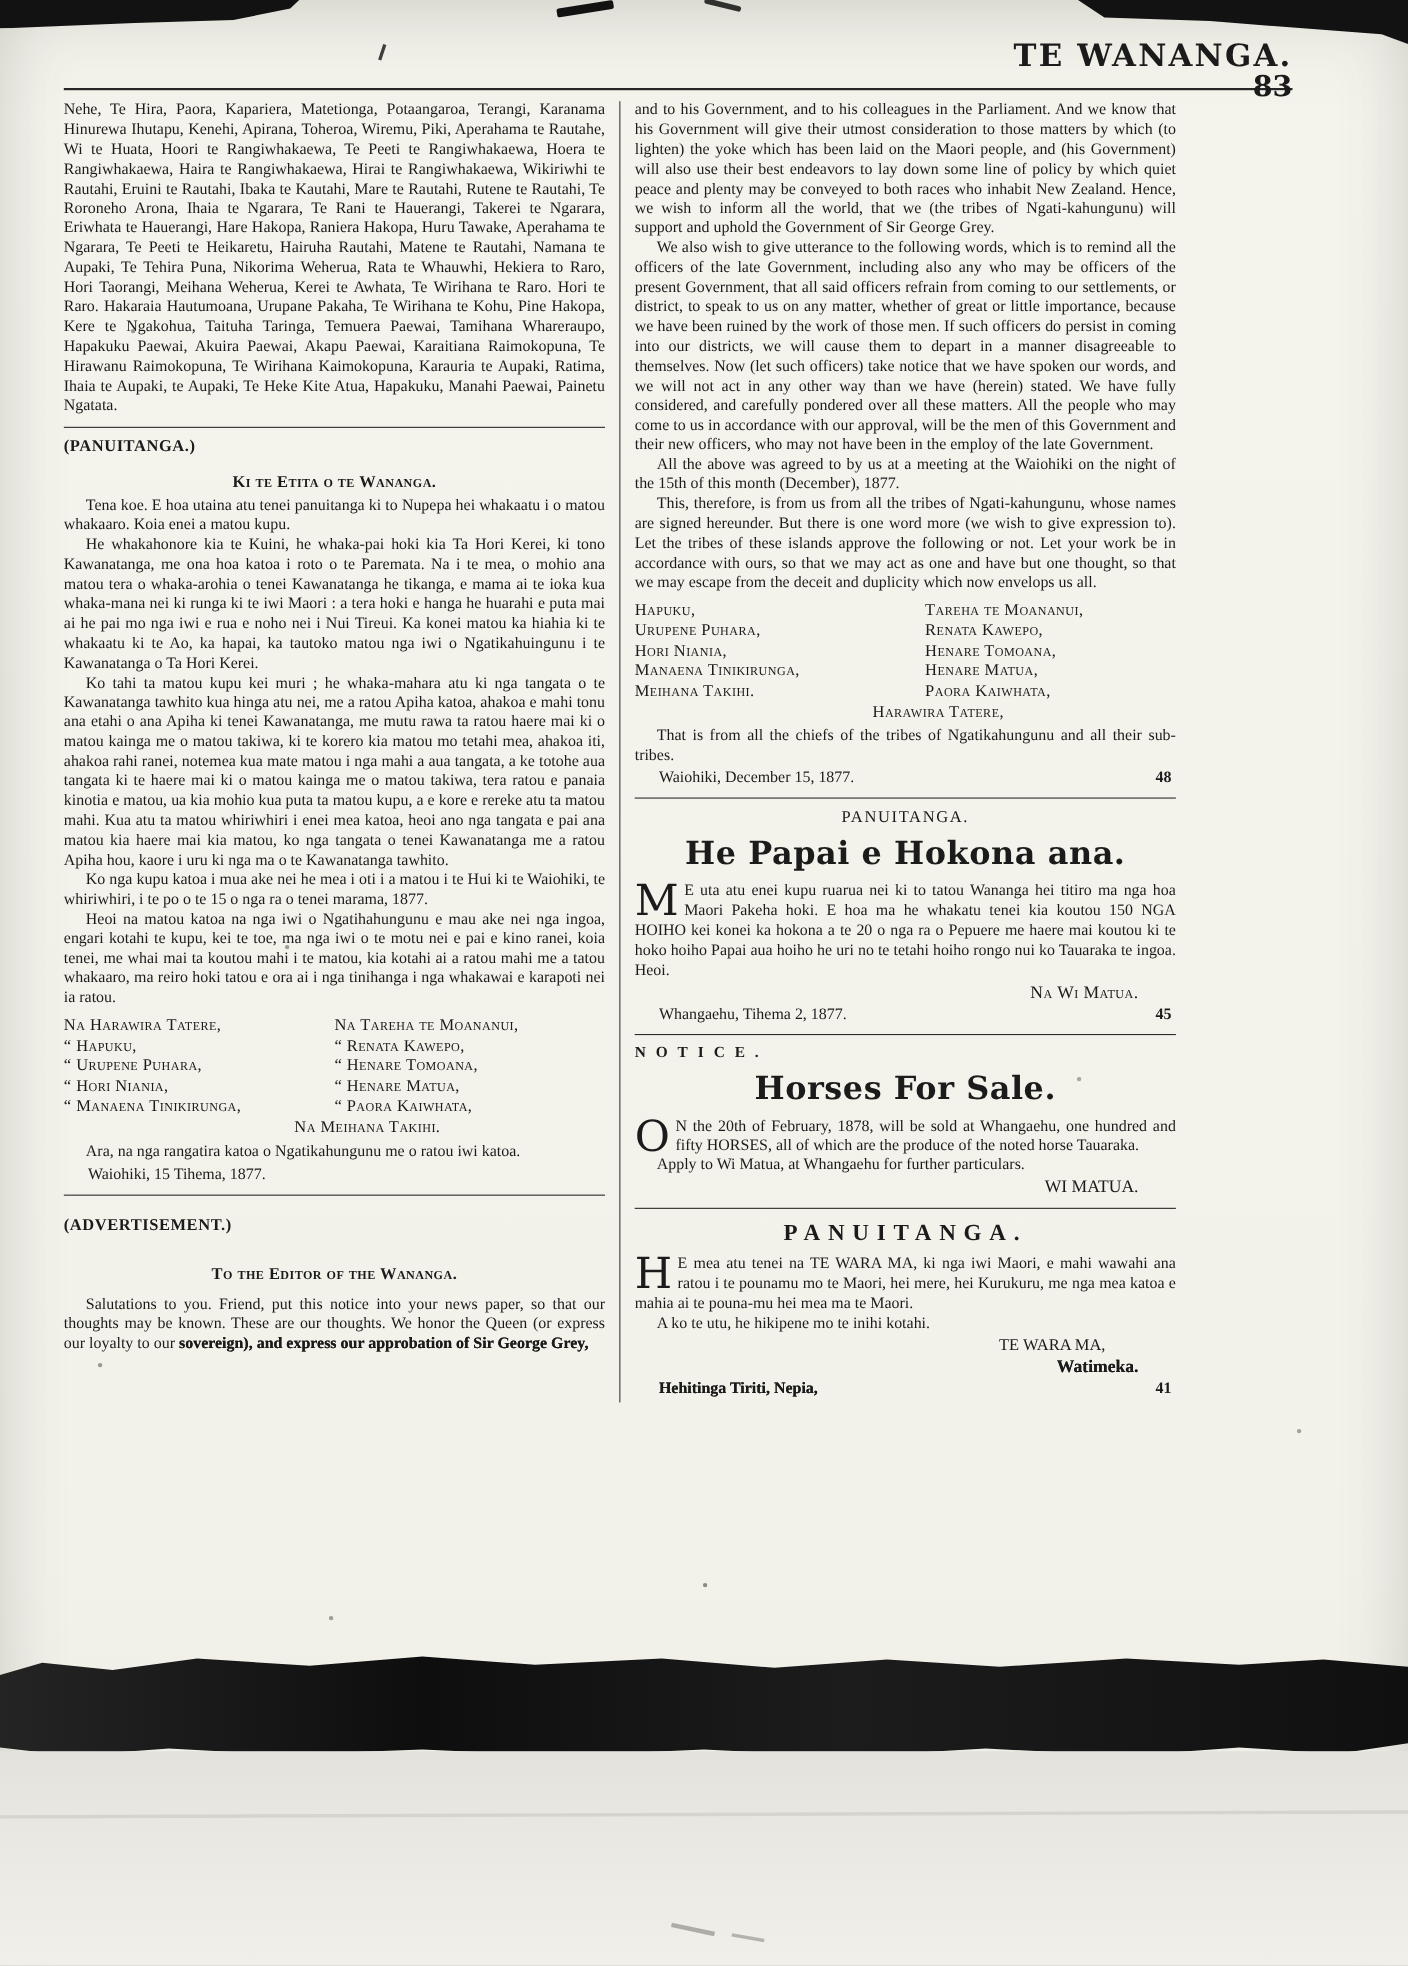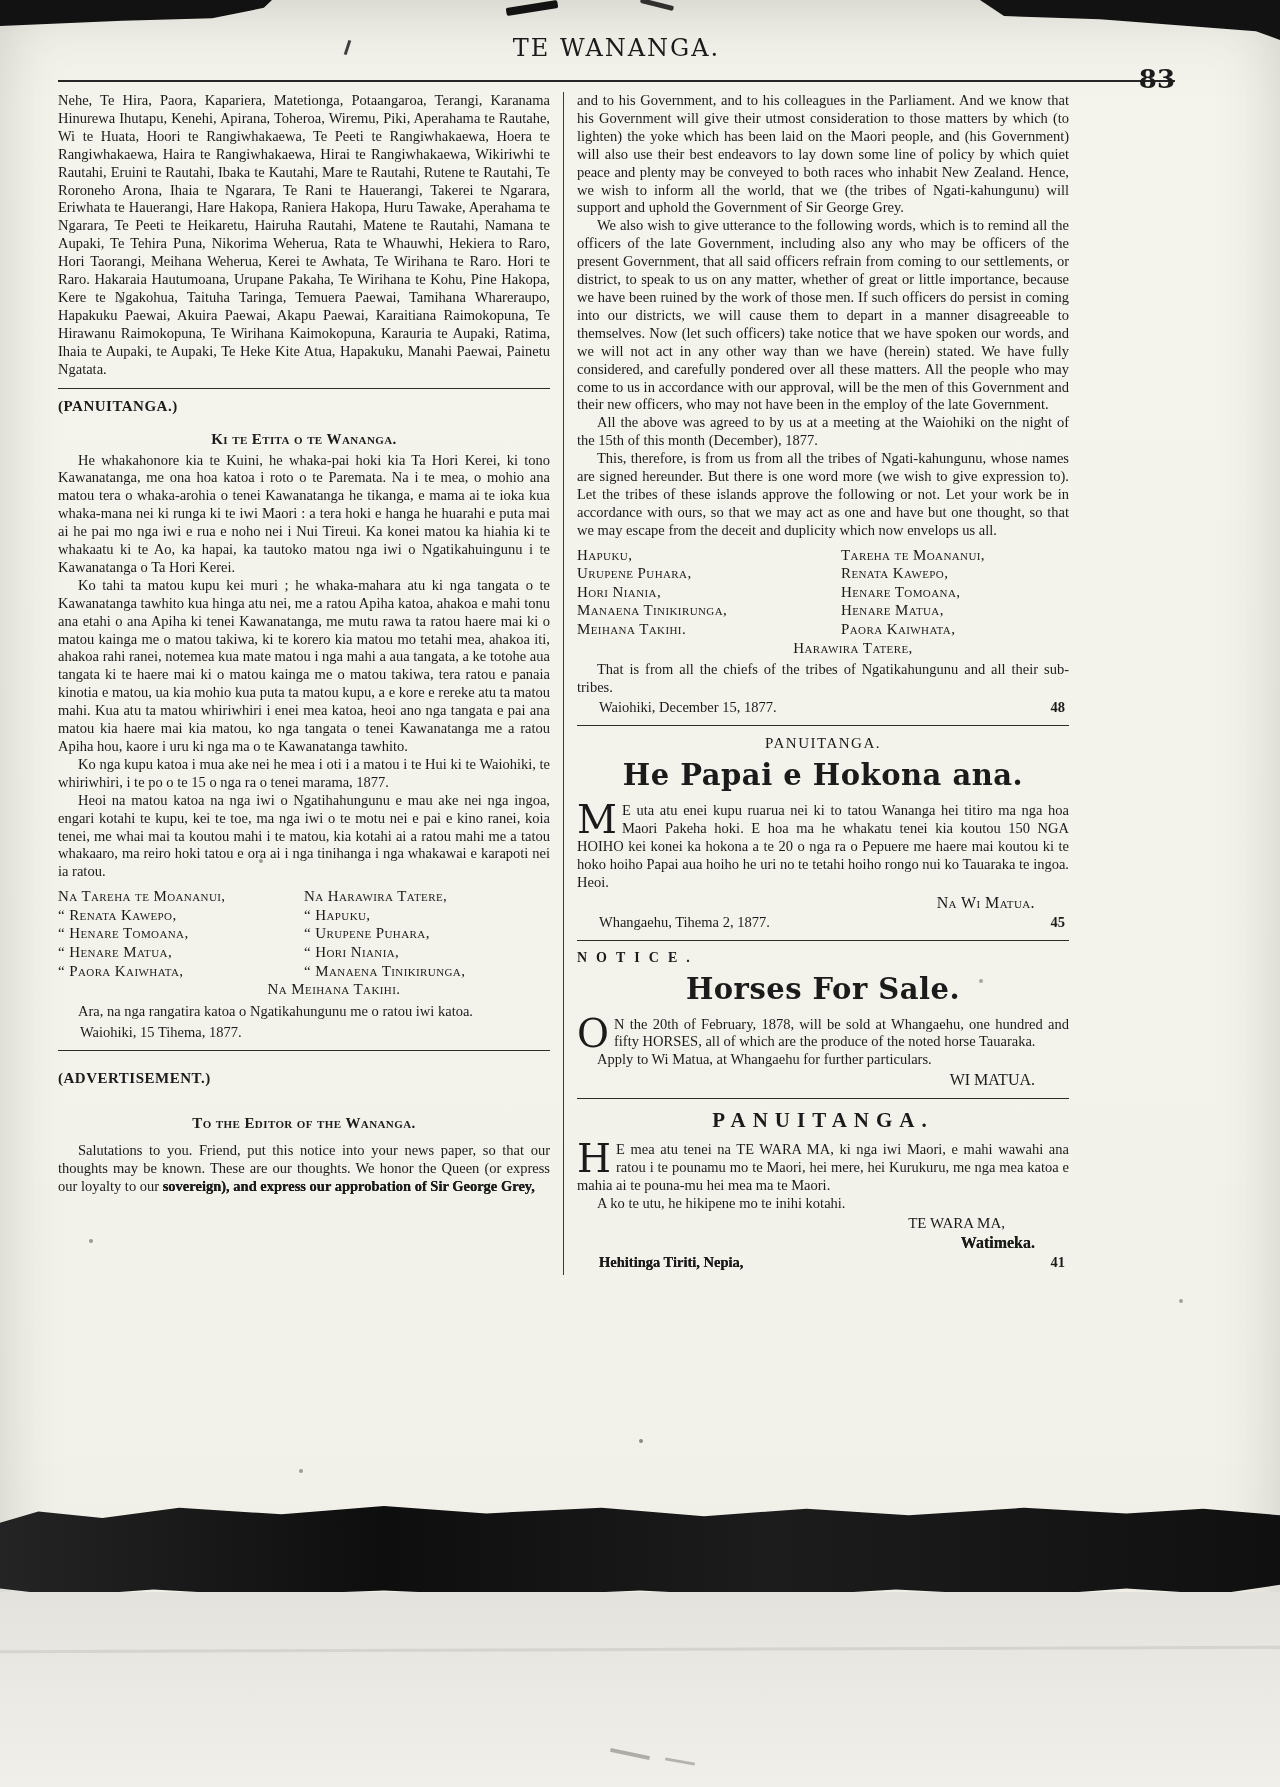--- a/index.html
+++ b/index.html
@@ -31,22 +31,22 @@
     background:linear-gradient(90deg,#242424,#0e0e0e 30%,#1c1c1c 60%,#101010);
     clip-path:polygon(0 20%,3% 8%,8% 15%,14% 4%,22% 11%,30% 2%,38% 10%,47% 4%,55% 13%,63% 5%,71% 12%,80% 4%,88% 10%,94% 5%,100% 12%,100% 86%,95% 96%,88% 90%,80% 98%,70% 91%,60% 99%,50% 92%,40% 98%,30% 92%,20% 97%,12% 91%,5% 98%,0 90%);}
   .bottom-area{position:absolute;left:0;top:1592px;width:1280px;height:195px;
     background:linear-gradient(180deg,#e3e2dc,#eceae4 55%,#f0efe9);}
   .bottom-streak{position:absolute;left:0;top:1648px;width:1280px;height:3px;background:#c6c4bc;opacity:.55;transform:rotate(-.2deg);}
   .bottom-scratch1{position:absolute;left:610px;top:1752px;width:40px;height:4px;background:#6d6b64;opacity:.5;transform:rotate(12deg);}
   .bottom-scratch2{position:absolute;left:665px;top:1760px;width:30px;height:3px;background:#6d6b64;opacity:.45;transform:rotate(10deg);}
 
   
   .masthead-row{position:relative;margin:34px 105px 0 58px;height:40px;}
-  .masthead{position:absolute;left:0;right:0;text-align:center;
-    font-family:"DejaVu Serif",serif;font-weight:normal;font-size:24px;letter-spacing:2px;}
+  .masthead{position:absolute;left:0;right:0;text-align:right;
+    font-family:"DejaVu Serif",serif;font-weight:bold;font-size:28px;letter-spacing:2px;}
   .pagenum{position:absolute;right:0;top:2px;font-family:"DejaVu Serif",serif;font-weight:bold;font-size:26px;margin-top:28px;}
   .head-rule{margin:6px 105px 0 58px;border-top:2px solid #262626;}
 
   
   .body-cols{display:flex;margin:10px 105px 0 58px;align-items:stretch;}
   .col{width:492px;}
   .divider{width:1px;background:#3a3a38;margin:0 13px;}
 
   
   .para,.names{font-size:14.5px;line-height:17.9px;text-align:justify;margin:0;}
@@ -94,39 +94,40 @@
 
   <div class="body-cols">
 
     <div class="col">
       <p class="names">Nehe, Te Hira, Paora, Kapariera, Matetionga, Potaangaroa, Terangi, Karanama Hinurewa Ihutapu, Kenehi, Apirana, Toheroa, Wiremu, Piki, Aperahama te Rautahe, Wi te Huata, Hoori te Rangiwhakaewa, Te Peeti te Rangiwhakaewa, Hoera te Rangiwhakaewa, Haira te Rangiwhakaewa, Hirai te Rangiwhakaewa, Wikiriwhi te Rautahi, Eruini te Rautahi, Ibaka te Kautahi, Mare te Rautahi, Rutene te Rautahi, Te Roroneho Arona, Ihaia te Ngarara, Te Rani te Hauerangi, Takerei te Ngarara, Eriwhata te Hauerangi, Hare Hakopa, Raniera Hakopa, Huru Tawake, Aperahama te Ngarara, Te Peeti te Heikaretu, Hairuha Rautahi, Matene te Rautahi, Namana te Aupaki, Te Tehira Puna, Nikorima Weherua, Rata te Whauwhi, Hekiera to Raro, Hori Taorangi, Meihana Weherua, Kerei te Awhata, Te Wirihana te Raro. Hori te Raro. Hakaraia Hautumoana, Urupane Pakaha, Te Wirihana te Kohu, Pine Hakopa, Kere te Ngakohua, Taituha Taringa, Temuera Paewai, Tamihana Whareraupo, Hapakuku Paewai, Akuira Paewai, Akapu Paewai, Karaitiana Raimokopuna, Te Hirawanu Raimokopuna, Te Wirihana Kaimokopuna, Karauria te Aupaki, Ratima, Ihaia te Aupaki, te Aupaki, Te Heke Kite Atua, Hapakuku, Manahi Paewai, Painetu Ngatata.</p>
 
       <div class="rule"></div>
       <div class="center-head">(PANUITANGA.)</div>
       <div class="center-sub smallcaps">Ki te Etita o te Wananga.</div>
 
+      <p class="para indent">Tena koe. E hoa utaina atu tenei panuitanga ki to Nupepa hei whakaatu i o matou whakaaro. Koia enei a matou kupu.</p>
       <p class="para indent">He whakahonore kia te Kuini, he whaka-pai hoki kia Ta Hori Kerei, ki tono Kawanatanga, me ona hoa katoa i roto o te Paremata. Na i te mea, o mohio ana matou tera o whaka-arohia o tenei Kawanatanga he tikanga, e mama ai te ioka kua whaka-mana nei ki runga ki te iwi Maori : a tera hoki e hanga he huarahi e puta mai ai he pai mo nga iwi e rua e noho nei i Nui Tireui. Ka konei matou ka hiahia ki te whakaatu ki te Ao, ka hapai, ka tautoko matou nga iwi o Ngatikahuingunu i te Kawanatanga o Ta Hori Kerei.</p>
       <p class="para indent">Ko tahi ta matou kupu kei muri ; he whaka-mahara atu ki nga tangata o te Kawanatanga tawhito kua hinga atu nei, me a ratou Apiha katoa, ahakoa e mahi tonu ana etahi o ana Apiha ki tenei Kawanatanga, me mutu rawa ta ratou haere mai ki o matou kainga me o matou takiwa, ki te korero kia matou mo tetahi mea, ahakoa iti, ahakoa rahi ranei, notemea kua mate matou i nga mahi a aua tangata, a ke totohe aua tangata ki te haere mai ki o matou kainga me o matou takiwa, tera ratou e panaia kinotia e matou, ua kia mohio kua puta ta matou kupu, a e kore e rereke atu ta matou mahi. Kua atu ta matou whiriwhiri i enei mea katoa, heoi ano nga tangata e pai ana matou kia haere mai kia matou, ko nga tangata o tenei Kawanatanga me a ratou Apiha hou, kaore i uru ki nga ma o te Kawanatanga tawhito.</p>
       <p class="para indent">Ko nga kupu katoa i mua ake nei he mea i oti i a matou i te Hui ki te Waiohiki, te whiriwhiri, i te po o te 15 o nga ra o tenei marama, 1877.</p>
       <p class="para indent">Heoi na matou katoa na nga iwi o Ngatihahungunu e mau ake nei nga ingoa, engari kotahi te kupu, kei te toe, ma nga iwi o te motu nei e pai e kino ranei, koia tenei, me whai mai ta koutou mahi i te matou, kia kotahi ai a ratou mahi me a tatou whakaaro, ma reiro hoki tatou e ora ai i nga tinihanga i nga whakawai e karapoti nei ia ratou.</p>
 
       <div class="sig-block">
+        <div class="sig-col">
+          <div class="sig-line smallcaps">Na Harawira Tatere,</div>
+          <div class="sig-line smallcaps">“  Hapuku,</div>
+          <div class="sig-line smallcaps">“  Urupene Puhara,</div>
+          <div class="sig-line smallcaps">“  Hori Niania,</div>
+          <div class="sig-line smallcaps">“  Manaena Tinikirunga,</div>
+        </div>
         <div class="sig-col">
           <div class="sig-line smallcaps">Na Tareha te Moananui,</div>
           <div class="sig-line smallcaps">“  Renata Kawepo,</div>
           <div class="sig-line smallcaps">“  Henare Tomoana,</div>
           <div class="sig-line smallcaps">“  Henare Matua,</div>
           <div class="sig-line smallcaps">“  Paora Kaiwhata,</div>
-        </div>
-        <div class="sig-col">
-          <div class="sig-line smallcaps">Na Harawira Tatere,</div>
-          <div class="sig-line smallcaps">“  Hapuku,</div>
-          <div class="sig-line smallcaps">“  Urupene Puhara,</div>
-          <div class="sig-line smallcaps">“  Hori Niania,</div>
-          <div class="sig-line smallcaps">“  Manaena Tinikirunga,</div>
         </div>
       </div>
       <div class="sig-footer smallcaps">Na Meihana Takihi.</div>
 
       <p class="para indent">Ara, na nga rangatira katoa o Ngatikahungunu me o ratou iwi katoa.</p>
       <div class="dateline-wrap"><span class="dateline">Waiohiki, 15 Tihema, 1877.</span></div>
 
       <div class="rule"></div>
       <div class="gap6"></div>
       <div class="center-head">(ADVERTISEMENT.)</div>

